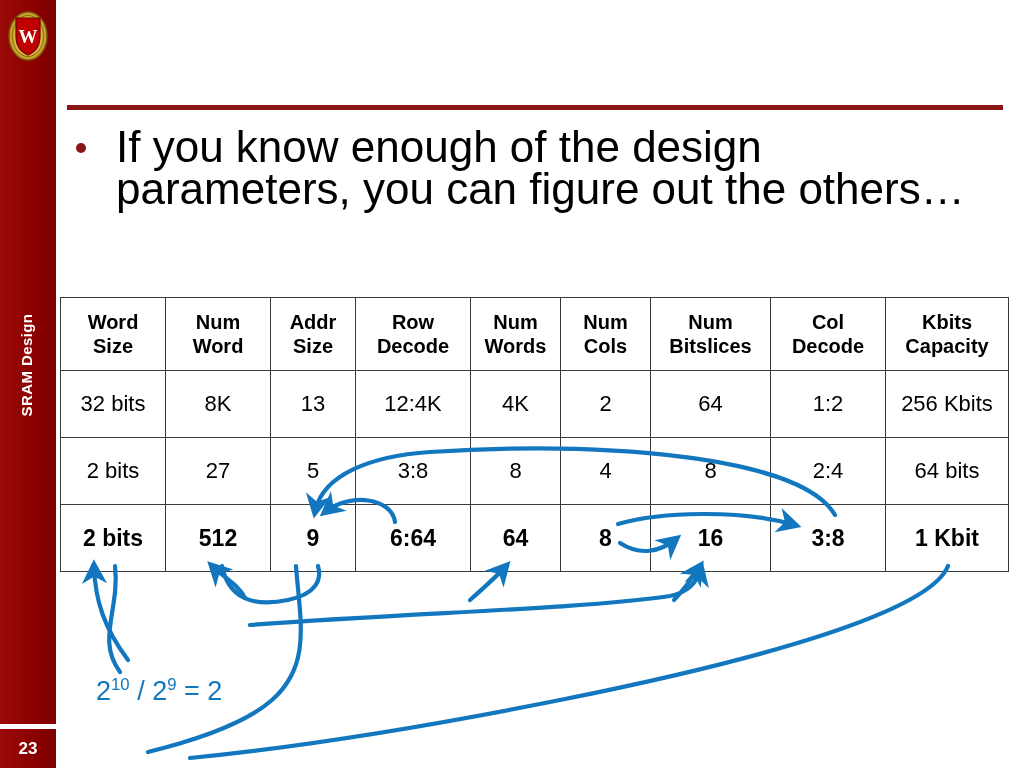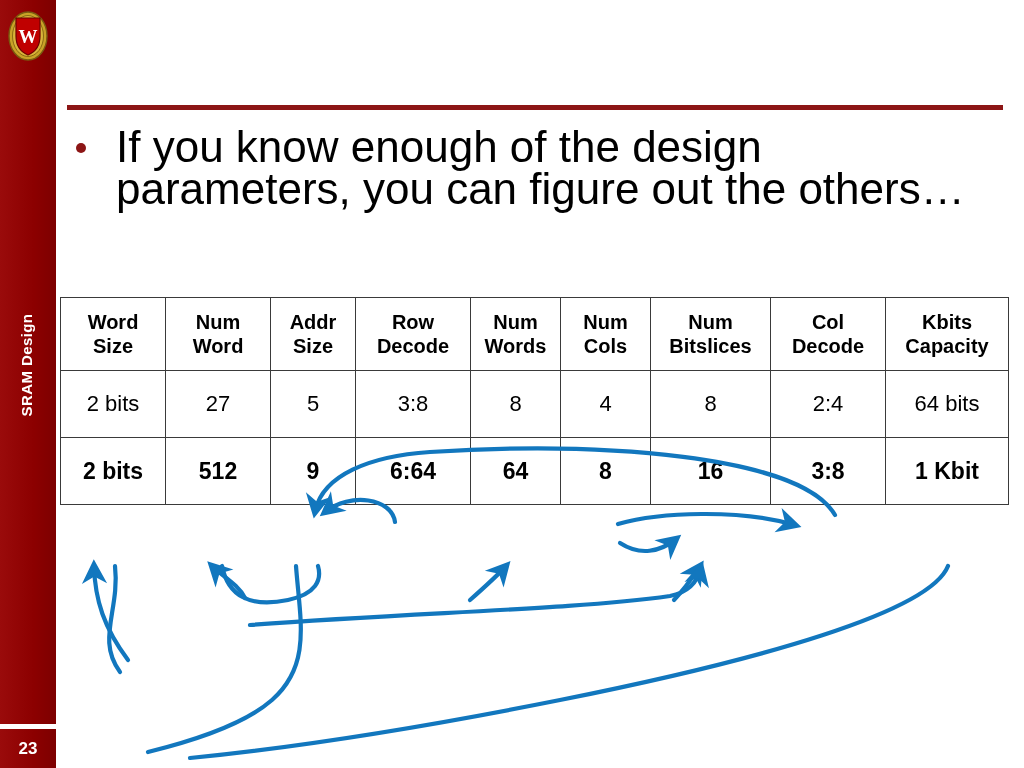--- a/index.html
+++ b/index.html
@@ -258,20 +258,31 @@
             <span>Col</span><br>
             <span>Decode</span>
           </th>
           <th>
             <span>Kbits</span><br>
             <span>Capacity</span>
           </th>
         </tr>
       </thead>
       <tbody>
+        <tr>
+          <td>32 bits</td>
+          <td>8K</td>
+          <td>13</td>
+          <td>12:4K</td>
+          <td>4K</td>
+          <td>2</td>
+          <td>64</td>
+          <td>1:2</td>
+          <td>256 Kbits</td>
+        </tr>
         <tr>
           <td>2 bits</td>
           <td>27</td>
           <td>5</td>
           <td>3:8</td>
           <td>8</td>
           <td>4</td>
           <td>8</td>
           <td>2:4</td>
           <td>64 bits</td>
@@ -324,14 +335,17 @@
       <path d="M115,566 C120,610 96,640 120,672"></path>
 
       <path d="M296,566 C300,620 312,665 272,700 C240,728 180,744 148,752"></path>
 
       <path d="M948,566 C930,612 760,660 560,700 C420,728 290,748 190,758"></path>
 
       <path d="M222,566 C228,596 250,608 288,600 C316,594 322,580 318,566"></path>
     </g>
   </svg>
 
+  <div id="formula">
+    <span>2</span><sup>10</sup><span> / </span><span>2</span><sup>9</sup><span> = 2</span>
+  </div>
 
 </div>
 
 </body></html>

